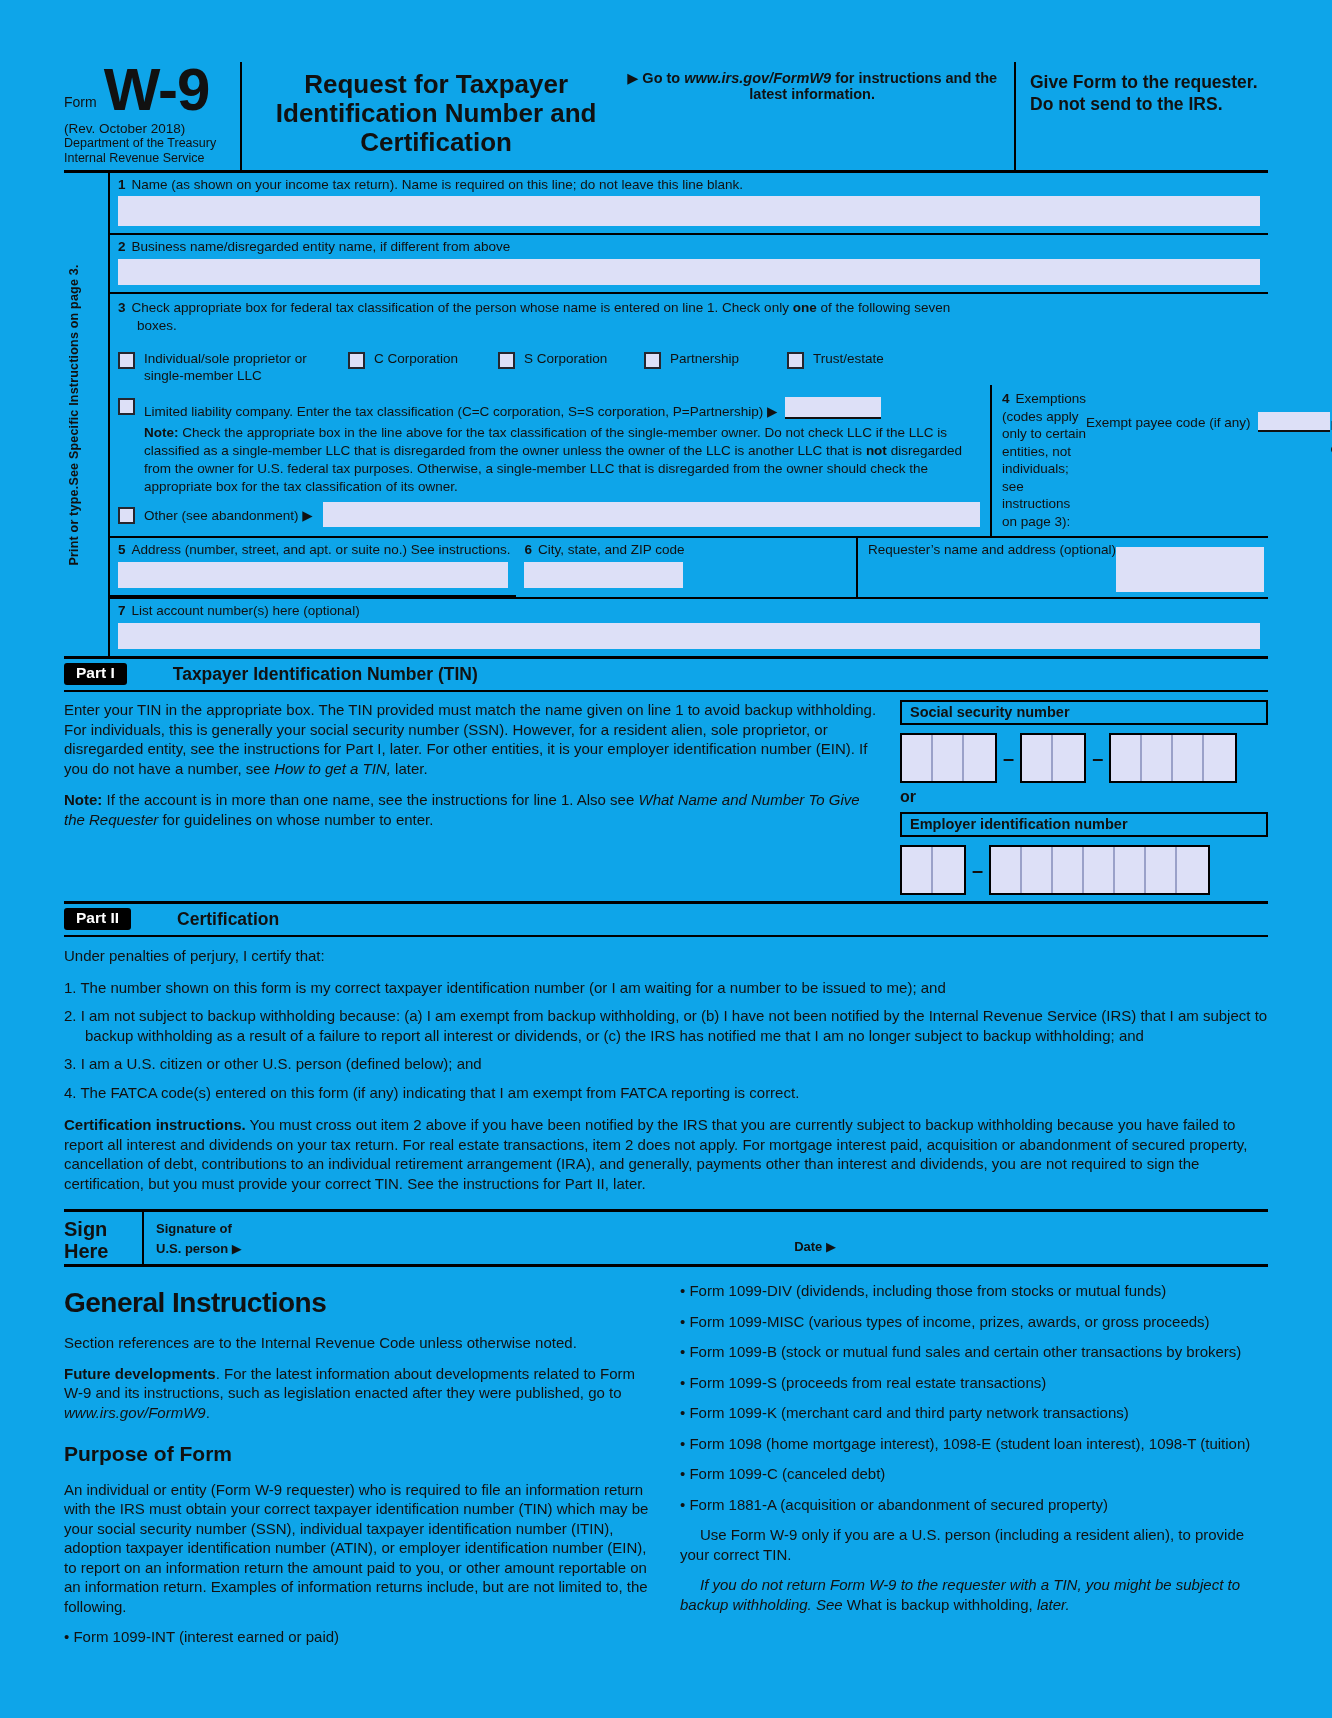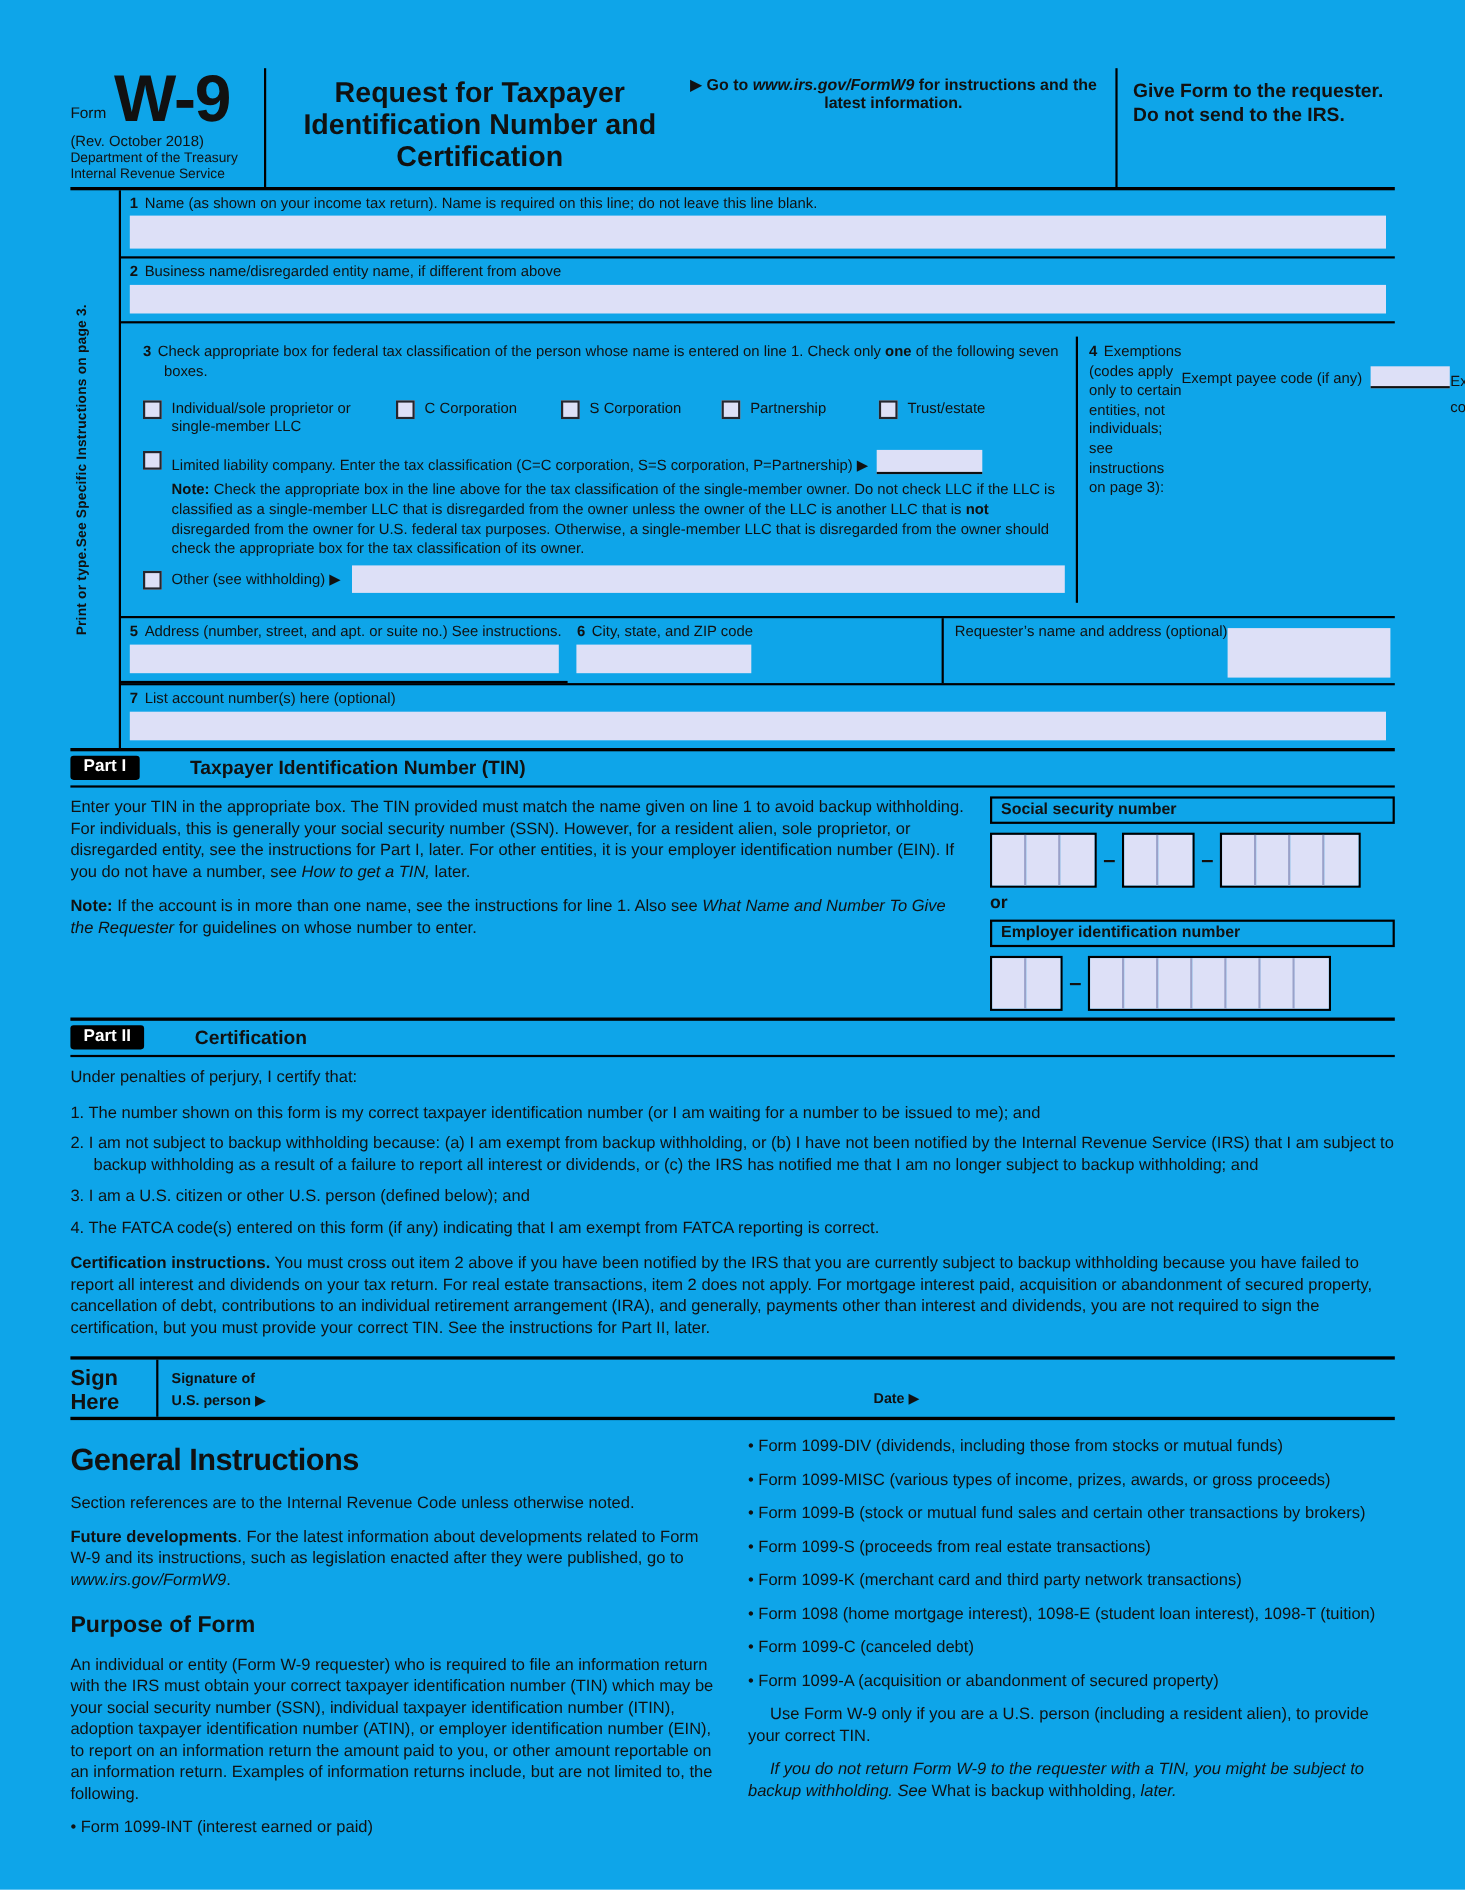--- a/index.html
+++ b/index.html
@@ -35,21 +35,21 @@
                 display:flex; justify-content:center; }
   .side-line { display:block; font-weight:bold; font-size:12.5px; text-align:center; margin:0 3px; letter-spacing:0.2px; }
   .fields { flex:1; border-left:2px solid #000; }
   .frow { border-bottom:2px solid #000; padding:4px 6px 0 8px; }
   .flabel { font-size:13.5px; line-height:1.25; }
   .fnum { font-weight:bold; margin-right:6px; }
   .fill { background:#dde0f7; height:30px; margin:3px 2px 7px 0; }
   .fill-sm { height:26px; }
 
   
-  .frow3 { display:flex; border-bottom:2px solid #000; padding:12px; }
+  .frow3 { display:flex; border-bottom:2px solid #000; padding:0;align-items:flex-end; }
   .r3-left { flex:1; padding:5px 8px 2px 8px; }
   .flabel3 { font-size:13.5px; line-height:1.3; padding-left:19px; text-indent:-19px; }
   .cb-row { display:flex; margin:17px 0 4px; font-size:13.5px; }
   .cb-item { display:flex; gap:9px; align-items:flex-start; }
   .w1{flex:0 0 230px;} .w2{flex:0 0 150px;} .w3{flex:0 0 146px;} .w4{flex:0 0 143px;} .w5{flex:1;}
   .cb { width:17px; height:17px; background:#dde0f7; border:2px solid #26262e; flex:none; margin-top:1px; }
   .cb-lab { line-height:1.25; }
   .llc-row { display:flex; align-items:flex-end; margin:12px 0 2px; font-size:13.5px; }
   .llc-row .cb { align-self:flex-start; }
   .llc-text { margin-left:9px; }
@@ -202,21 +202,21 @@
           <div class="llc-row">
             <span class="cb"></span>
             <span class="llc-text">Limited liability company. Enter the tax classification (C=C corporation, S=S corporation, P=Partnership) ▶</span>
             <span class="llc-input"></span>
           </div>
           <div class="note-p">
             <span class="b">Note:</span><span> Check the appropriate box in the line above for the tax classification of the single-member owner.  Do not check LLC if the LLC is classified as a single-member LLC that is disregarded from the owner unless the owner of the LLC is another LLC that is </span><span class="b">not</span><span> disregarded from the owner for U.S. federal tax purposes. Otherwise, a single-member LLC that is disregarded from the owner should check the appropriate box for the tax classification of its owner.</span>
           </div>
           <div class="other-row">
             <span class="cb"></span>
-            <span>Other (see withholding) ▶</span>
+            <span>Other (see abandonment) ▶</span>
             <span class="other-input"></span>
           </div>
         </div>
         <div class="r3-right">
           <div>
             <span class="fnum">4</span><span>Exemptions (codes apply only to certain entities, not individuals; see instructions on page 3):</span>
           </div>
           <div class="ex-row">
             <span>Exempt payee code (if any)</span><span class="ex-input"></span>
           </div>
@@ -356,21 +356,21 @@
       <p class="gi-p">• Form 1099-INT (interest earned or paid)</p>
     </div>
     <div class="gi-col">
       <p class="gi-p">• Form 1099-DIV (dividends, including those from stocks or mutual funds)</p>
       <p class="gi-p">• Form 1099-MISC (various types of income, prizes, awards, or gross proceeds)</p>
       <p class="gi-p">• Form 1099-B (stock or mutual fund sales and certain other transactions by brokers)</p>
       <p class="gi-p">• Form 1099-S (proceeds from real estate transactions)</p>
       <p class="gi-p">• Form 1099-K (merchant card and third party network transactions)</p>
       <p class="gi-p">• Form 1098 (home mortgage interest), 1098-E (student loan interest), 1098-T (tuition)</p>
       <p class="gi-p">• Form 1099-C (canceled debt)</p>
-      <p class="gi-p">• Form 1099-A (acquisition or abandonment of secured property)</p>
+      <p class="gi-p">• Form 1881-A (acquisition or abandonment of secured property)</p>
       <p class="gi-p gi-ind">Use Form W-9 only if you are a U.S. person (including a resident alien), to provide your correct TIN.</p>
       <p class="gi-p gi-ind">
         <span class="i">If you do not return Form W-9 to the requester with a TIN, you might be subject to backup withholding. See </span><span>What is backup withholding,</span><span class="i"> later.</span>
       </p>
     </div>
   </div>
 
 </div>
 
 </body></html>

